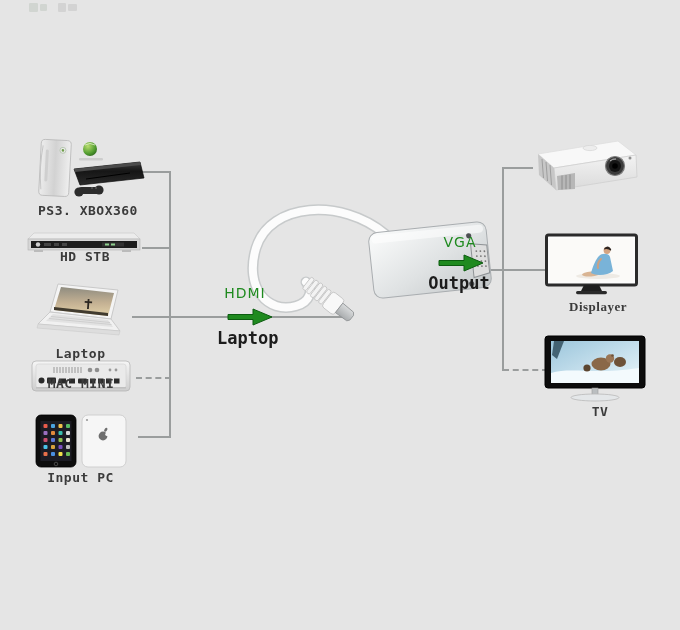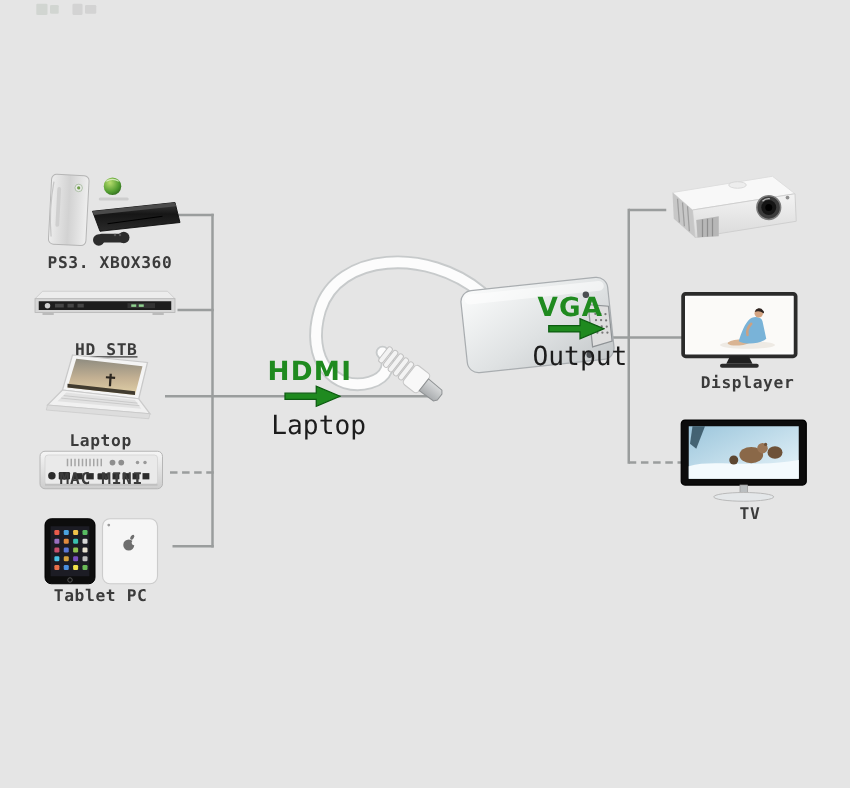--- a/index.html
+++ b/index.html
@@ -4,23 +4,23 @@
 <style>
   html,body{margin:0;padding:0;background:#fff;}
   #canvas{position:relative;width:680px;height:630px;background:#e5e5e5;overflow:hidden;
           font-family:"DejaVu Sans Mono", monospace;}
   .abs{position:absolute;}
   .hline{position:absolute;height:2px;background:#9a9d9d;}
   .hline-dashed{position:absolute;height:0;border-top:2px dashed #9a9d9d;background:none;}
   .vline{position:absolute;width:2px;background:#9a9d9d;}
   .dev-label{position:absolute;text-align:center;font-weight:bold;font-size:13px;
              color:#3b3b3b;letter-spacing:0.5px;}
-  .io-title{position:absolute;text-align:left;font-family:"DejaVu Sans",sans-serif;
-            font-weight:bold;font-size:21px;color:#1f8a1f;letter-spacing:1px;}
-  .io-sub{position:absolute;text-align:center;font-weight:normal;font-size:21px;color:#1c1c1c;}
+  .io-title{position:absolute;text-align:center;font-family:"DejaVu Sans",sans-serif;
+            font-weight:normal;font-size:14px;color:#1f8a1f;letter-spacing:1px;}
+  .io-sub{position:absolute;text-align:center;font-weight:bold;font-size:17px;color:#1c1c1c;}
   svg{display:block;}
   .watermark{position:absolute;opacity:0.12;}
 </style>
 </head>
 <body>
 
 <div id="canvas">
 
   <svg class="watermark" style="left:28px;top:1px;" width="52" height="14" viewBox="0 0 52 14">
     <rect x="1" y="2" width="9" height="9" rx="1" fill="#4a6a4a"></rect>
@@ -89,21 +89,21 @@
     <circle cx="14" cy="14.5" r="2.2" fill="#cfcfcf"></circle>
     <rect x="20" y="13" width="7" height="3" fill="#454545"></rect>
     <rect x="30" y="13" width="5" height="3" fill="#454545"></rect>
     <rect x="38" y="13" width="5" height="3" fill="#454545"></rect>
     <rect x="78" y="12.5" width="22" height="4" fill="#333"></rect>
     <rect x="81" y="13.5" width="4" height="2" fill="#8fd18f"></rect>
     <rect x="87" y="13.5" width="4" height="2" fill="#8fd18f"></rect>
     <rect x="10" y="20" width="9" height="2" fill="#bbb"></rect>
     <rect x="98" y="20" width="9" height="2" fill="#bbb"></rect>
   </svg>
-  <div class="dev-label" style="left:30px;top:273px;width:110px;text-decoration:underline;">HD STB</div>
+  <div class="dev-label" style="left:30px;top:249px;width:110px;">HD STB</div>
 
   <svg class="abs" style="left:26px;top:283px;" width="108" height="62" viewBox="0 0 108 62">
     <defs>
       <linearGradient id="scr" x1="0" y1="0" x2="0" y2="1">
         <stop offset="0" stop-color="#8f8c80"></stop>
           <stop offset="0.55" stop-color="#c4b193"></stop>
           <stop offset="1" stop-color="#e2d1a8"></stop>
       </linearGradient>
     </defs>
     <polygon points="32,1 92,7 85,36 24,29" fill="#f4f4f4" stroke="#c9c9c9" stroke-width="1"></polygon>
@@ -188,21 +188,21 @@
     </g>
     <circle cx="26" cy="50" r="1.8" fill="none" stroke="#555" stroke-width="0.8"></circle>
     <rect x="52" y="1" width="44" height="52" rx="6" fill="#f6f6f6" stroke="#cccccc" stroke-width="0.9"></rect>
     <circle cx="57" cy="6" r="1.1" fill="#9a9a9a"></circle>
     <g fill="#6e6e6e">
       <circle cx="73" cy="22" r="4.4"></circle>
       <ellipse cx="75.8" cy="15.8" rx="1.3" ry="2.2" transform="rotate(35 75.8 15.8)"></ellipse>
     </g>
     <circle cx="77.2" cy="20.2" r="1.9" fill="#f6f6f6"></circle>
   </svg>
-  <div class="dev-label" style="left:28px;top:470px;width:105px;">Tablet PC</div>
+  <div class="dev-label" style="left:28px;top:470px;width:105px;">Input PC</div>
 
   <svg class="abs" style="left:222px;top:196px;" width="285" height="145" viewBox="0 0 285 145">
     <defs>
       <linearGradient id="bodyg" x1="0" y1="0" x2="1" y2="1">
         <stop offset="0" stop-color="#fbfcfc"></stop>
           <stop offset="0.55" stop-color="#dfe2e3"></stop>
           <stop offset="1" stop-color="#c3c7c9"></stop>
       </linearGradient>
       <linearGradient id="met" x1="0" y1="0" x2="0" y2="1">
         <stop offset="0" stop-color="#d9dbdc"></stop>
@@ -294,21 +294,21 @@
     <rect x="7" y="5.5" width="83" height="43" fill="#fbfaf8"></rect>
     <ellipse cx="55" cy="43" rx="22" ry="3" fill="#eeeae4"></ellipse>
     <ellipse cx="48" cy="41" rx="9" ry="2.4" fill="#d9b493" transform="rotate(-4 48 41)"></ellipse>
     <path d="M56,23 C59,19.5 66,20 67,24 L70,38 C65,42.5 53,43 48,40 C50,33 53,26 56,23 Z" fill="#79b3d8"></path>
     <circle cx="64" cy="17.5" r="3.4" fill="#d4a482"></circle>
     <path d="M60.8,16.5 a3.6 3.6 0 0 1 6.6 -1.2 q1.2 0.8 0.6 2.4 q-3.4 -2.6 -7.2 -1.2 Z" fill="#2e2420"></path>
     <path d="M58,26 q-4,4 -3,9" stroke="#caa183" stroke-width="2" fill="none" stroke-linecap="round"></path>
     <polygon points="41,52 56,52 59,58 38,58" fill="#1f1f1f"></polygon>
     <rect x="33" y="58" width="31" height="3.2" rx="1.6" fill="#2a2a2a"></rect>
   </svg>
-  <div class="dev-label" style="left:540px;top:299px;width:116px;">Displayer</div>
+  <div class="dev-label" style="left:540px;top:299px;width:116px;font-family:Liberation Serif, serif;">Displayer</div>
 
   <svg class="abs" style="left:543px;top:334px;" width="104" height="70" viewBox="0 0 104 70">
     <defs>
       <linearGradient id="ice" x1="0" y1="0" x2="1" y2="1">
         <stop offset="0" stop-color="#9cc6dc"></stop>
           <stop offset="1" stop-color="#e9f5fa"></stop>
       </linearGradient>
     </defs>
     <rect x="2" y="2" width="100" height="52" rx="3" fill="#0c0c0c" stroke="#000" stroke-width="1"></rect>
     <rect x="8" y="7" width="88" height="42" fill="url(#ice)"></rect>

